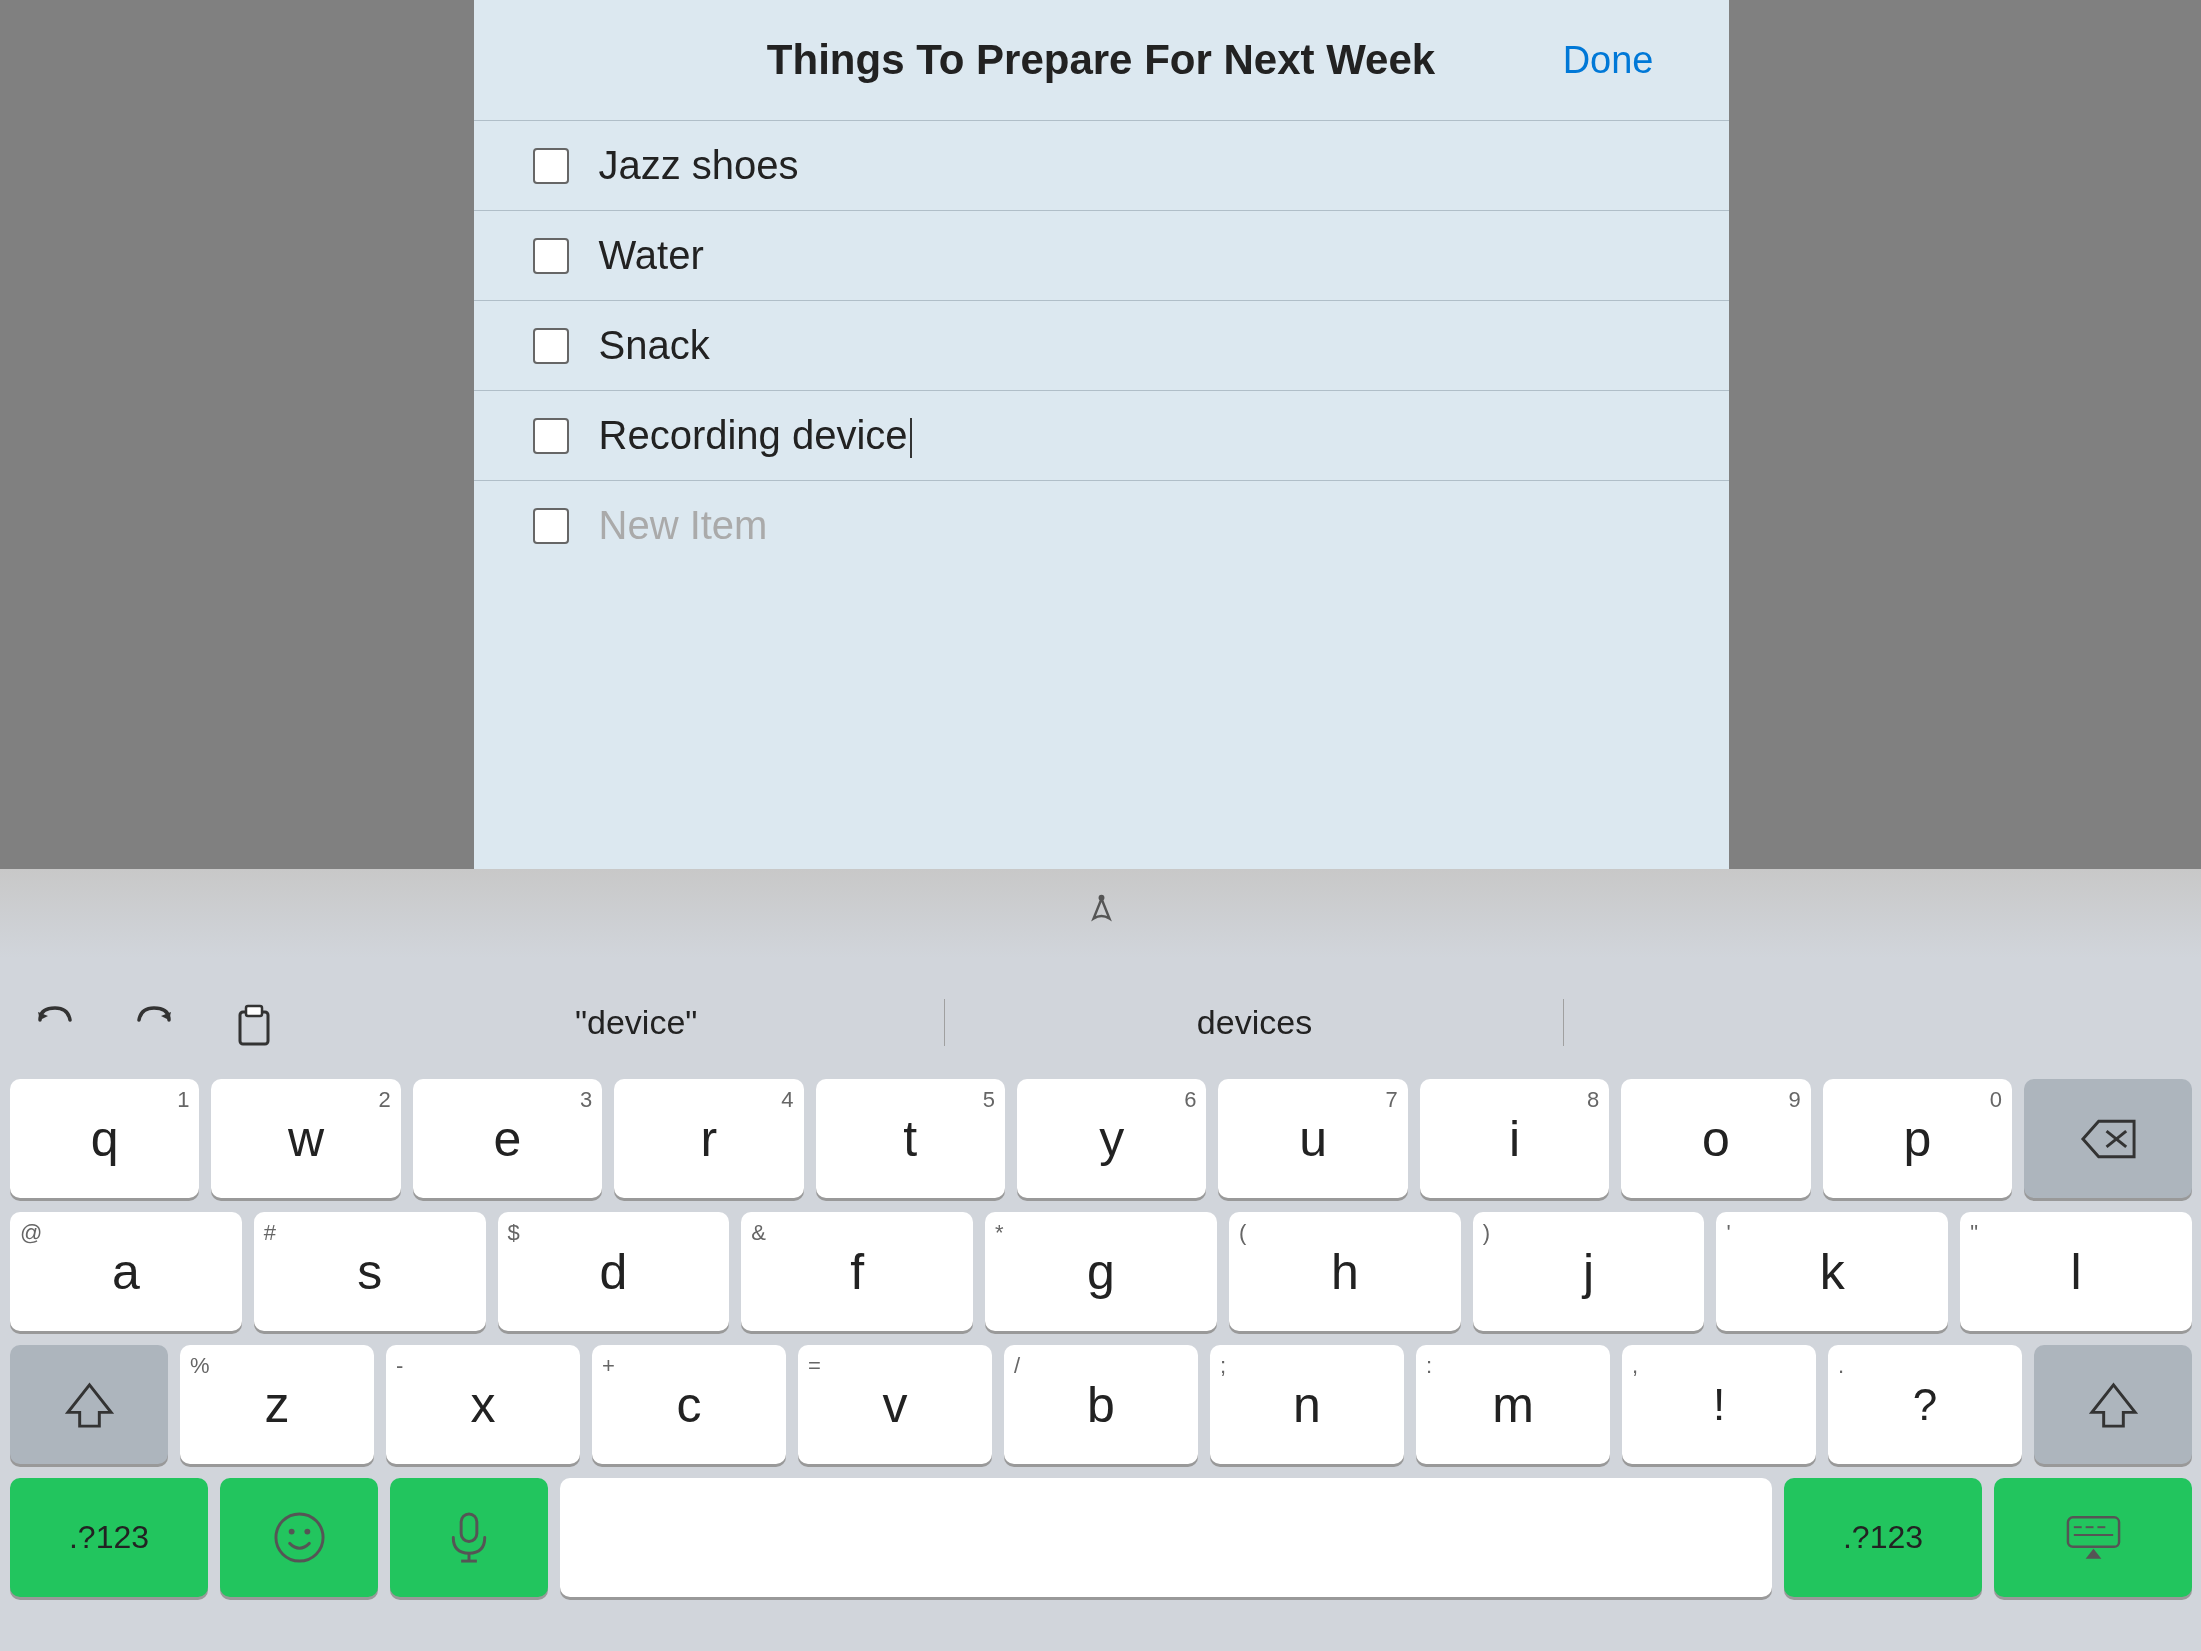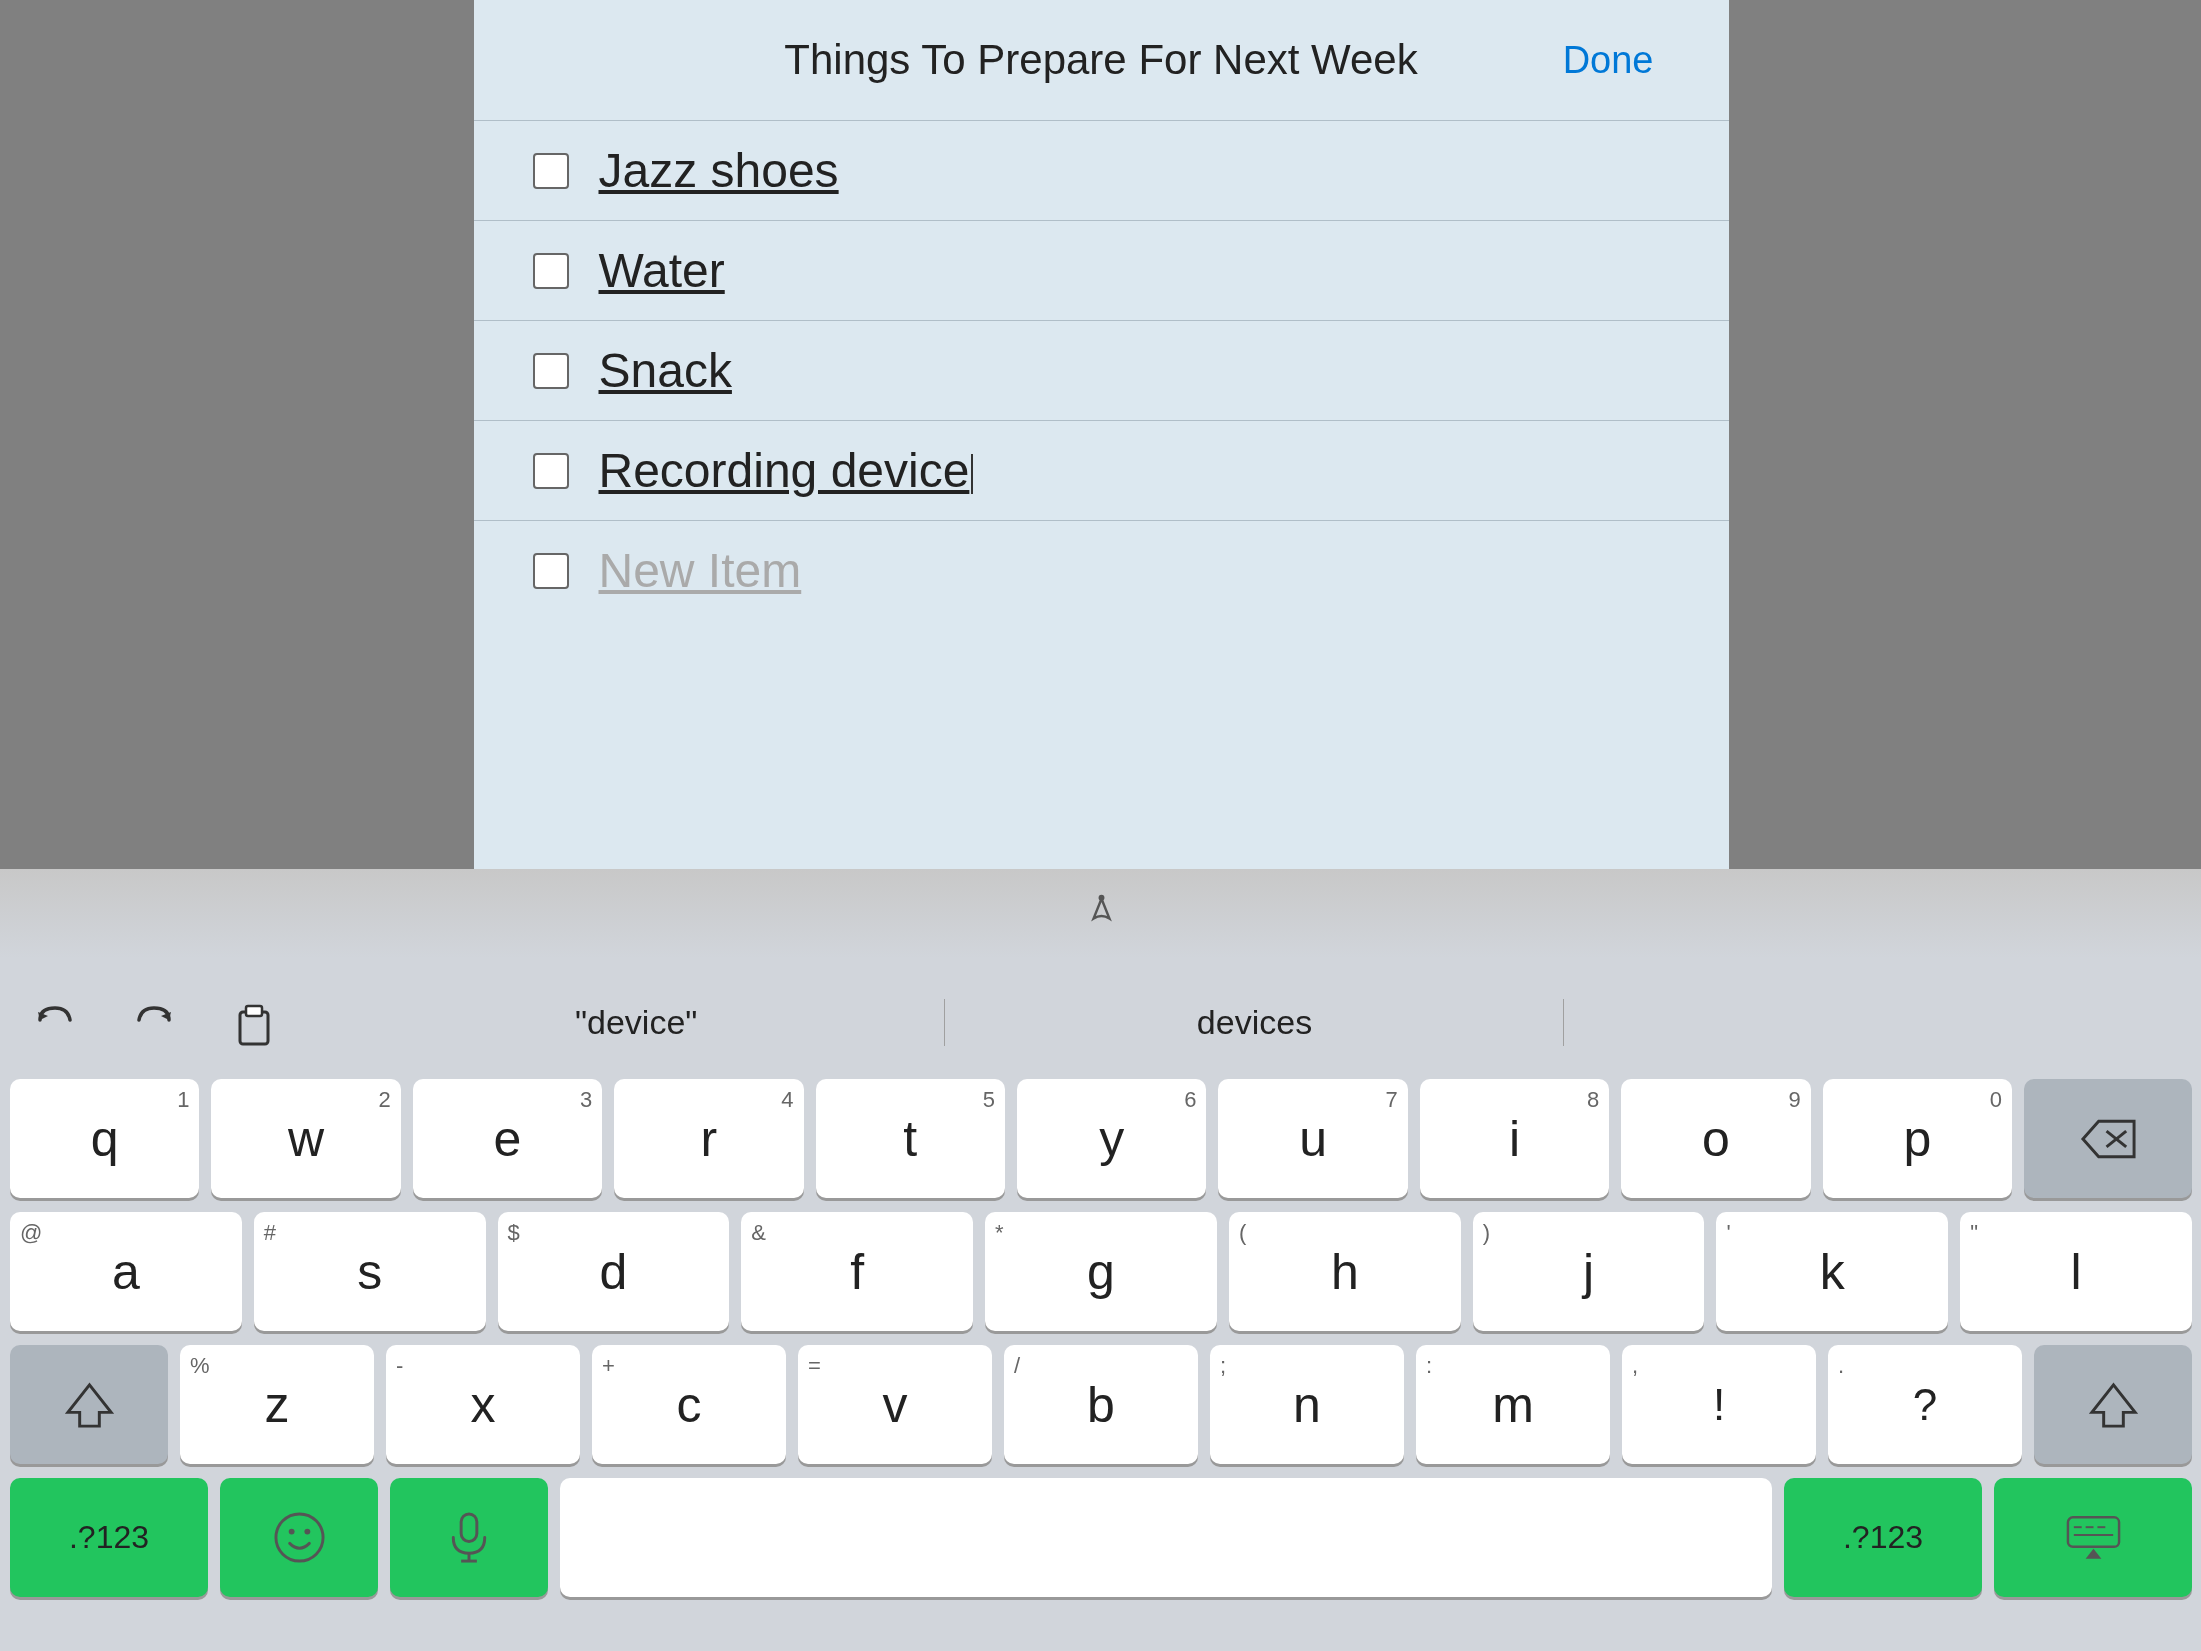--- a/index.html
+++ b/index.html
@@ -27,21 +27,21 @@
     #note-header {
       display: flex;
       justify-content: center;
       align-items: center;
       padding: 36px 59px 36px 59px;
       position: relative;
     }
 
     #note-title {
       font-size: 42px;
-      font-weight: 400;
+      font-weight: 700;
       color: #222;
       text-align: center;
     }
 
     #done-button {
       position: absolute;
       right: 75px;
       top: 50%;
       transform: translateY(-50%);
       font-size: 38px;
@@ -71,23 +71,22 @@
       background: white;
       border-radius: 4px;
       flex-shrink: 0;
       margin-right: 30px;
       display: flex;
       align-items: center;
       justify-content: center;
     }
 
     .item-text {
-      font-size: 48px;
+      font-size: 40px;
       color: #222;
-      text-decoration: underline;
     }
 
     .item-text.placeholder {
       color: #aaa;
     }
 
     .item-text.active {
       color: #222;
     }
 

